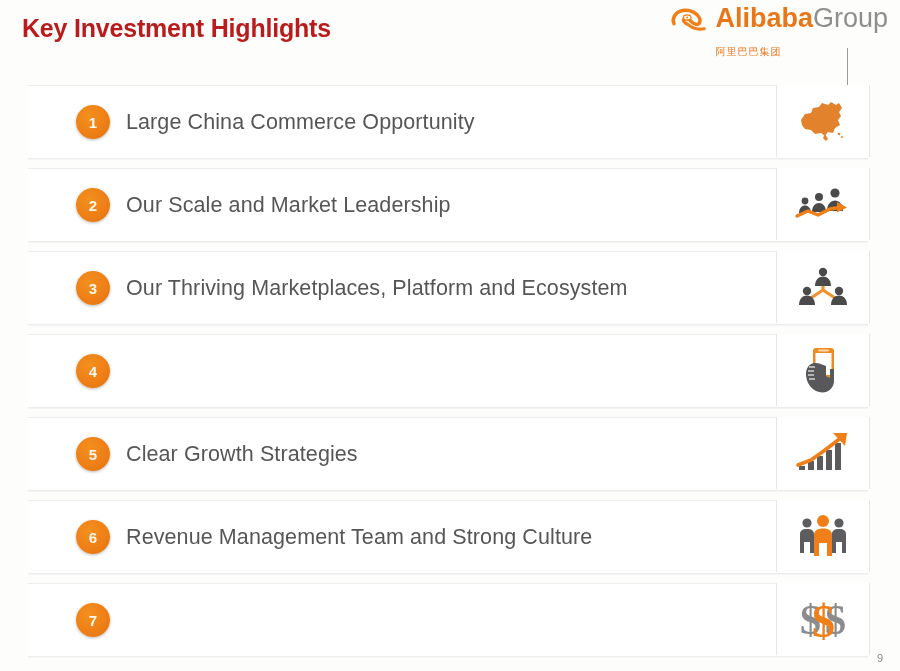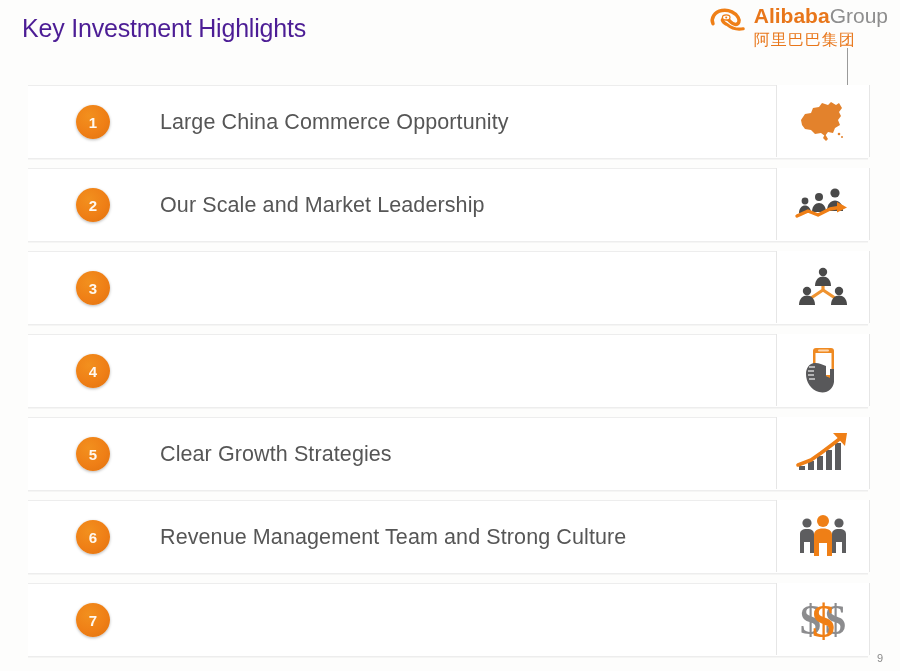--- a/index.html
+++ b/index.html
@@ -21,22 +21,22 @@
     height: 671px;
     background: #fdfdfc;
   }
 
   
   .slide-title {
     position: absolute;
     left: 22px;
     top: 14px;
     font-size: 25px;
-    font-weight: normal;
-    color: #4c1d95;
+    font-weight: bold;
+    color: #b91c1c;
     letter-spacing: -0.2px;
     white-space: nowrap;
     text-align: center;
   }
 
   .logo {
     position: absolute;
     right: 12px;
     top: 4px;
     height: 46px;
@@ -49,30 +49,30 @@
     margin-right: 2px;
     flex: 0 0 auto;
   }
   .logo-text-wrap {
     display: flex;
     flex-direction: column;
     justify-content: flex-start;
     padding-top: 1px;
   }
   .logo-line1 {
-    font-size: 21px;
+    font-size: 27px;
     font-weight: bold;
     line-height: 1;
     white-space: nowrap;
   }
   .logo-en-main { color: #e8761a; }
   .logo-en-sub { color: #8e8e8e; font-weight: normal; }
   .logo-cn {
-    margin-top: 6px;
-    font-size: 16px;
+    margin-top: 15px;
+    font-size: 10px;
     color: #e8761a;
     letter-spacing: 1px;
     line-height: 1;
     white-space: nowrap;
   }
 
   .logo-stem {
     position: absolute;
     right: 52px;
     top: 48px;
@@ -114,21 +114,21 @@
     font-size: 15px;
     font-weight: bold;
     display: flex;
     align-items: center;
     justify-content: center;
     line-height: 1;
   }
 
   .row-label {
     position: absolute;
-    left: 132px;
+    left: 98px;
     font-size: 21.5px;
     color: #565656;
     white-space: nowrap;
     letter-spacing: 0.1px;
   }
 
   .row-icon {
     position: absolute;
     left: 748px;
     top: -1px;
@@ -206,20 +206,21 @@
             <path d="M33,27 C33,20 37,16.5 41,16.5 C45,16.5 49,20 49,27 Z"></path>
           </g>
           <path d="M3,32 L14,27 L24,31 L36,25 L48,23" fill="none" stroke="#ef7f16" stroke-width="3.4" stroke-linecap="round" stroke-linejoin="round"></path>
           <path d="M43,18 L53,23.5 L43,28.5 Z" fill="#ef7f16"></path>
         </svg>
       </div>
     </div>
 
     <div class="row">
       <div class="row-num">3</div>
+      <div class="row-label">Our Thriving Marketplaces, Platform and Ecosystem</div>
       <div class="row-icon">
         <svg width="54" height="44" viewBox="0 0 54 44">
           <path d="M27,17 L27,25 M27,25 L15,33 M27,25 L39,33" fill="none" stroke="#ef9330" stroke-width="3.2" stroke-linecap="round"></path>
           <g fill="#4a4a4a">
             <circle cx="27" cy="7" r="4.2"></circle>
             <path d="M19,21 C19,14.5 23,11.5 27,11.5 C31,11.5 35,14.5 35,21 Z"></path>
             <circle cx="11" cy="26" r="4.2"></circle>
             <path d="M3,40 C3,33.5 7,30.5 11,30.5 C15,30.5 19,33.5 19,40 Z"></path>
             <circle cx="43" cy="26" r="4.2"></circle>
             <path d="M35,40 C35,33.5 39,30.5 43,30.5 C47,30.5 51,33.5 51,40 Z"></path>

